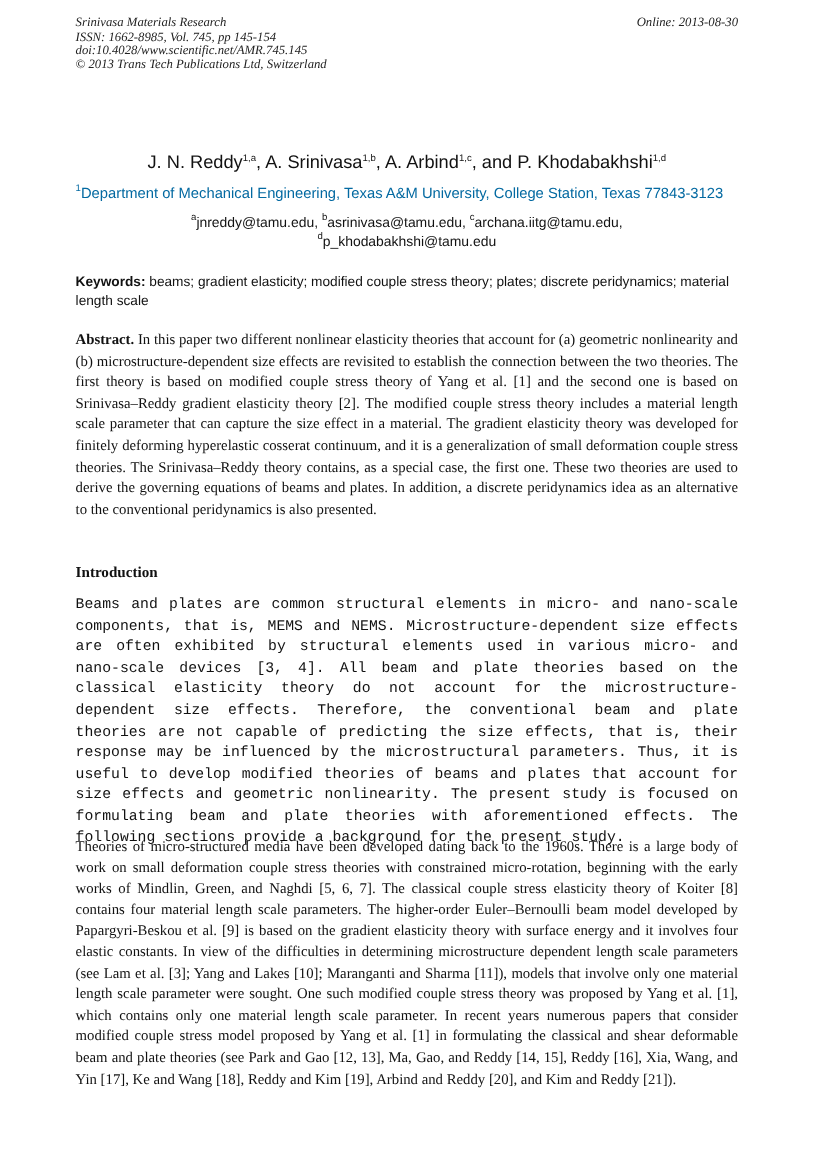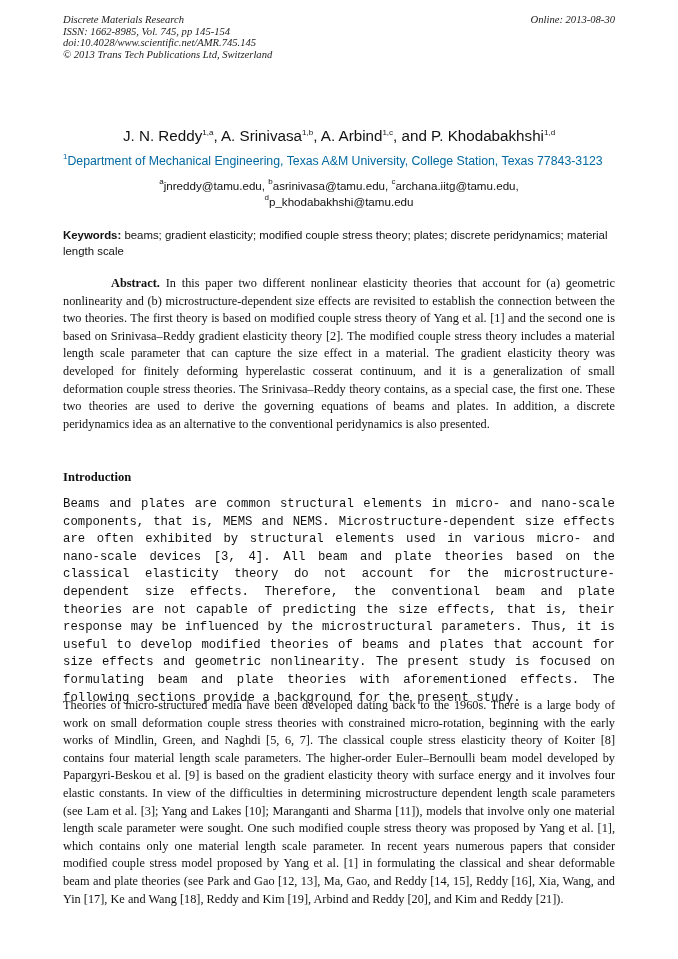--- a/index.html
+++ b/index.html
@@ -8,35 +8,35 @@
   .hdr-left { position: absolute; left: 63px; top: 14px; font-family: "Liberation Serif", serif; font-style: italic; font-size: 10.6px; line-height: 11.6px; color: #222; }
   .hdr-right { position: absolute; right: 63px; top: 14px; font-family: "Liberation Serif", serif; font-style: italic; font-size: 10.6px; line-height: 11.6px; color: #222; }
   .title { position: absolute; left: 0; width: 678px; top: 81px; text-align: center; font-family: "Liberation Sans", sans-serif; font-weight: bold; font-size: 15.6px; line-height: 21px; color: #111; }
   .authors { position: absolute; left: 0; width: 678px; top: 127px; text-align: center; font-family: "Liberation Sans", sans-serif; font-size: 15.2px; line-height: 18px; color: #111; }
   .authors sup, .affil sup, .emails sup { font-size: 8px; vertical-align: 6px; line-height: 0; }
   .affil { position: absolute; left: 63px; width: 560px; top: 154px; font-family: "Liberation Sans", sans-serif; font-size: 12.3px; line-height: 14px; white-space: nowrap; color: #0369a1; }
   .emails { position: absolute; left: 0; width: 678px; top: 178px; text-align: center; font-family: "Liberation Sans", sans-serif; font-size: 11.6px; line-height: 16px; color: #111; }
   .keywords { position: absolute; left: 63px; width: 552px; top: 227px; font-family: "Liberation Sans", sans-serif; font-size: 11.4px; line-height: 16px; color: #111; }
   .keywords b { font-weight: bold; }
   .body-text { position: absolute; left: 63px; width: 552px; font-family: "Liberation Serif", serif; font-size: 12.3px; line-height: 17.6px; text-align: justify; color: #111; hyphens: manual; }
-  .body-text b { font-weight: bold; margin-left: 48px; }
+  .body-text b { font-weight: bold; }
   .abstract { top: 275px; }
   .heading { position: absolute; left: 63px; font-family: "Liberation Serif", serif; font-weight: bold; font-size: 12.6px; line-height: 16px; color: #111; text-align: center; }
   .h-intro { top: 469px; }
   .p-intro { top: 496px; font-family: Liberation Mono, monospace; }
   .h-mcst { top: 667px; }
   .p-mcst { top: 697px; }
 </style>
 </head>
 <body>
 
 <div class="page">
 
   <div class="hdr-left">
-    <div>Discrete Materials Research</div>
+    <div>Srinivasa Materials Research</div>
     <div>ISSN: 1662-8985, Vol. 745, pp 145-154</div>
     <div>doi:10.4028/www.scientific.net/AMR.745.145</div>
     <div>© 2013 Trans Tech Publications Ltd, Switzerland</div>
   </div>
   <div class="hdr-right">Online: 2013-08-30</div>
 
 
   <div class="authors">
     <span>J. N. Reddy</span><sup>1,a</sup><span>, </span><span>A. Srinivasa</span><sup>1,b</sup><span>, </span><span>A. Arbind</span><sup>1,c</sup><span>, and </span><span>P. Khodabakhshi</span><sup>1,d</sup>
   </div>

